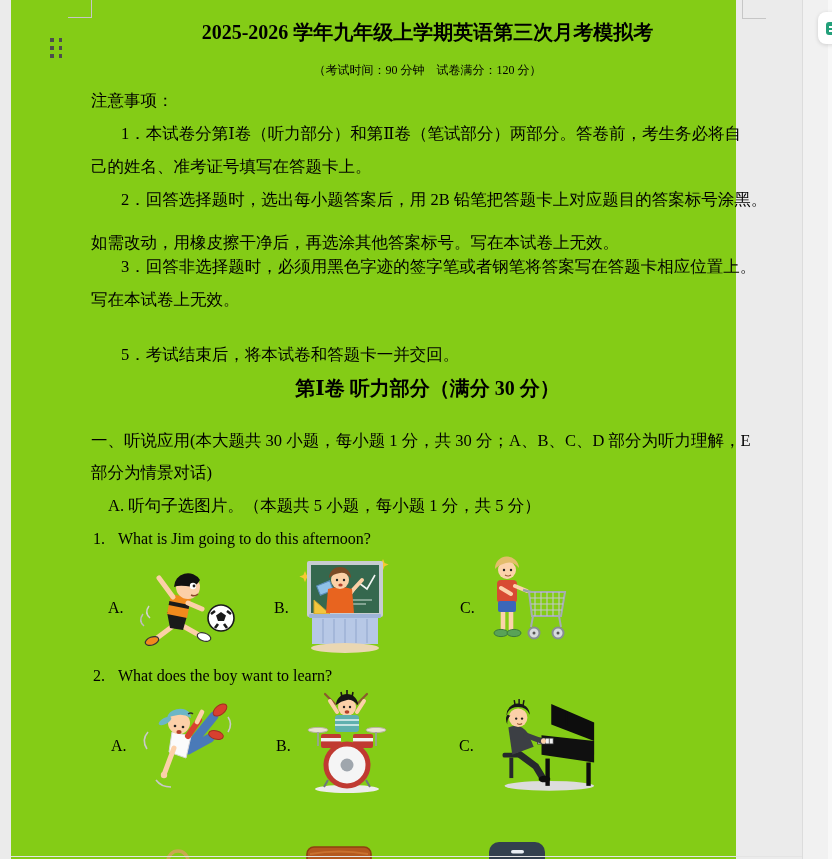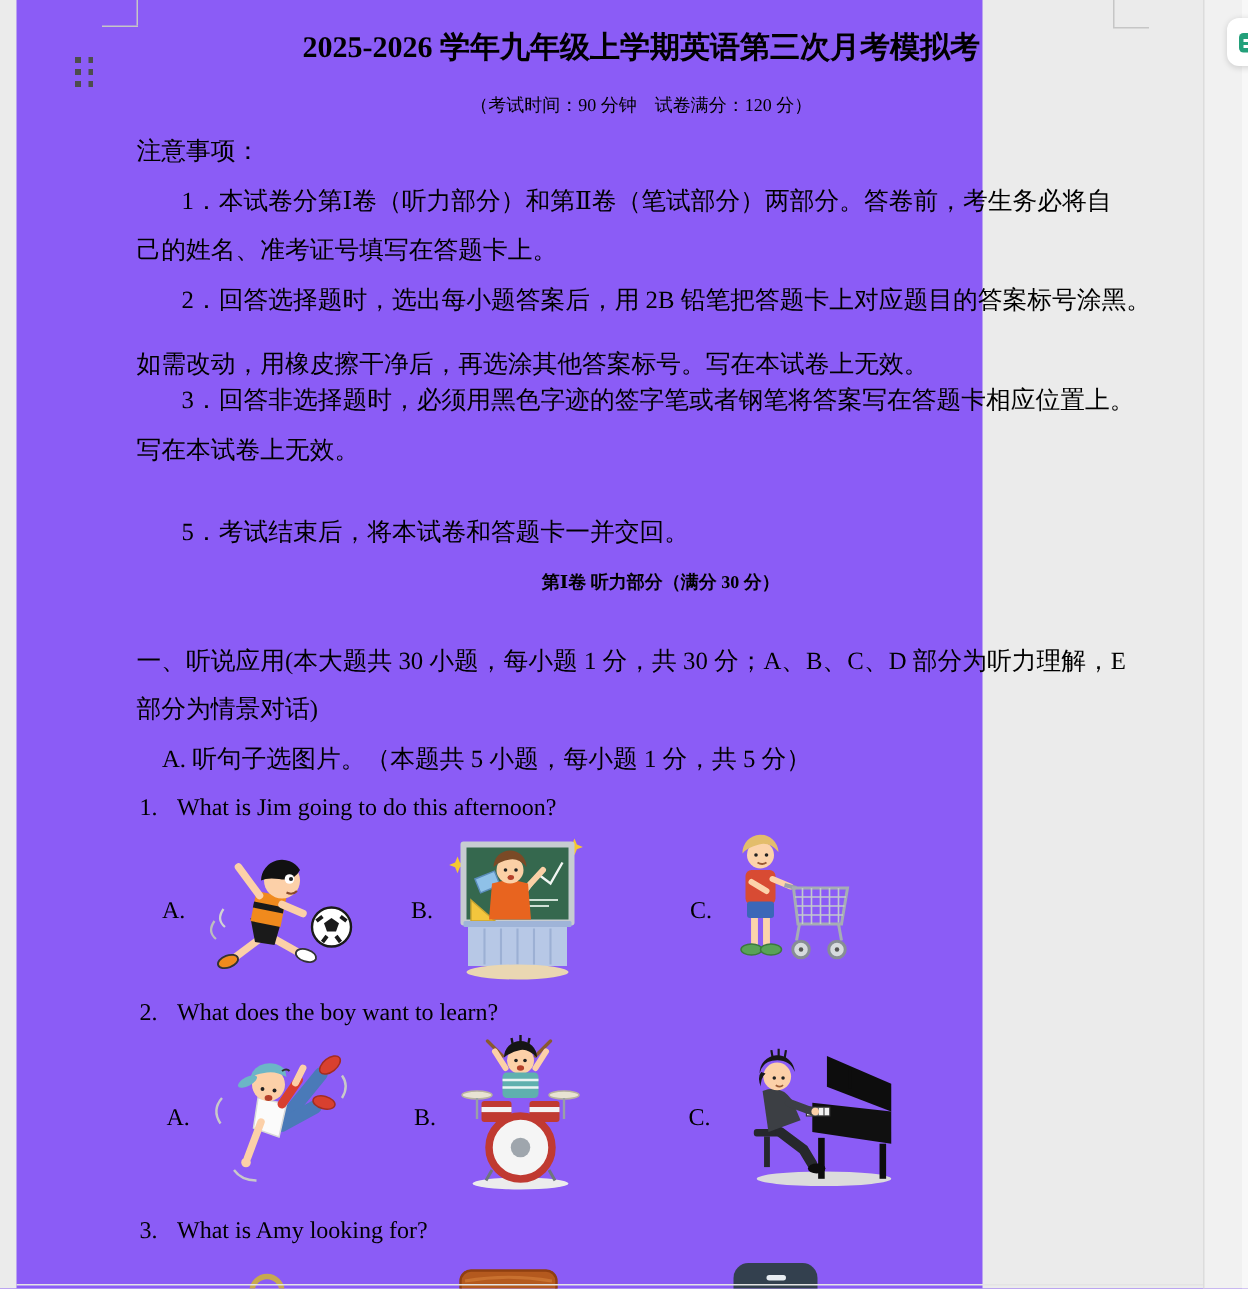--- a/index.html
+++ b/index.html
@@ -4,22 +4,22 @@
 <style>
   * { margin:0; padding:0; box-sizing:border-box; }
   html,body { width:832px; height:859px; overflow:hidden; }
   body {
     position:relative;
     background:#ebebeb;
     font-family:"Liberation Serif","DejaVu Serif",serif;
     color:#000;
   }
   .page {
-    position:absolute; left:11px; top:0; width:644px; height:859px;
-    background:#8b5cf6;
+    position:absolute; left:11px; top:0; width:725px; height:859px;
+    background:#84cc16;
   }
   .gutter-right {
     position:absolute; left:802px; top:0; width:30px; height:859px;
     background:#f1f1f1; border-left:1px solid #dcdcdc;
   }
   .gutter-right .track {
     position:absolute; right:0; top:0; width:4px; height:100%;
     background:#f8f8f8;
   }
   .float-btn {
@@ -48,22 +48,22 @@
   .indent { left:110px; }
   .doc-title {
     position:absolute; left:80px; top:19px; width:673px; text-align:center;
     font-size:20px; font-weight:bold; white-space:nowrap; line-height:26px;
   }
   .doc-subtitle {
     position:absolute; left:80px; top:59px; width:673px; text-align:center;
     font-size:12px; white-space:nowrap; line-height:22px;
   }
   .part-heading {
-    position:absolute; left:93px; top:377px; width:673px; text-align:center;
-    font-size:12px; font-weight:bold; white-space:nowrap; line-height:22px;
+    position:absolute; left:80px; top:377px; width:673px; text-align:center;
+    font-size:20px; font-weight:bold; white-space:nowrap; line-height:22px;
   }
   .opt-label { position:absolute; font-size:16px; }
   .illus { position:absolute; }
   .illus svg { display:block; }
   .bottom-rule {
     position:absolute; left:0; top:856px; width:791px; height:1px; background:#e4e4e4;
   }
   .qnum { display:inline-block; margin-right:13px; }
 </style>
 </head>
@@ -260,23 +260,20 @@
       <circle cx="34" cy="28" r="9.5" fill="#fcd0a8"></circle>
       <path d="M22,26 a12,12 0 0 1 24,-1 q-3,-8 -12,-8 q-10,0 -12,9 Z" fill="#171717"></path>
       <path d="M26,26 q-4,4 -3,9 q-3,-6 0,-10 Z" fill="#171717"></path>
       <path d="M30,10 l1,6 M35,9 l0,6 M40,10 l-1,6" stroke="#171717" stroke-width="1.5"></path>
       <circle cx="32" cy="29" r="1.2" fill="#222"></circle>
         <circle cx="38" cy="29" r="1.2" fill="#222"></circle>
       <path d="M33,34 q3,2 5,0" stroke="#9a5a36" stroke-width="1.2" fill="none"></path>
     </svg>
   </div>
 
-  <div class="line en" style="left:82px;top:810px;">
-    <span class="qnum">3.</span><span>What is Amy looking for?</span>
-  </div>
 
   <div class="illus" style="left:150px;top:844px;" title="keys on ring">
     <svg width="36" height="40" viewBox="0 0 36 40">
       <circle cx="17" cy="17" r="10" fill="none" stroke="#c7a94f" stroke-width="3.6"></circle>
       <circle cx="26" cy="27" r="6" fill="none" stroke="#b99a3e" stroke-width="3"></circle>
     </svg>
   </div>
   <div class="illus" style="left:295px;top:845px;" title="wallet">
     <svg width="66" height="40" viewBox="0 0 66 40">
       <rect x="1" y="2" width="64" height="36" rx="7" fill="#b4591e" stroke="#8f3f10" stroke-width="1.6"></rect>

